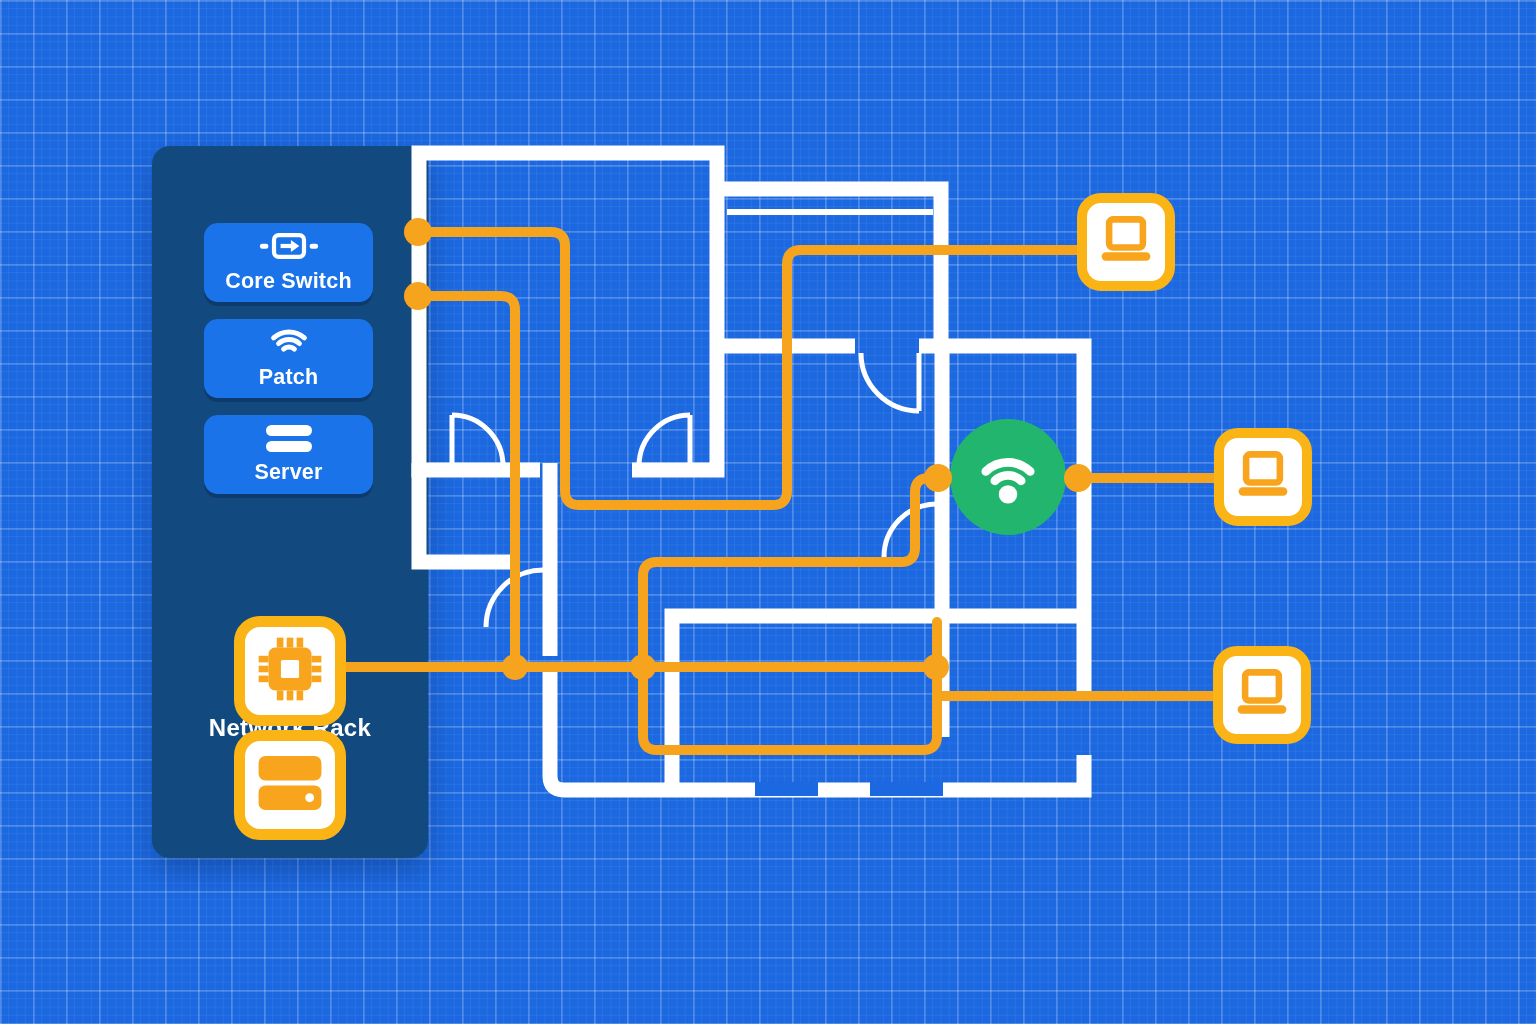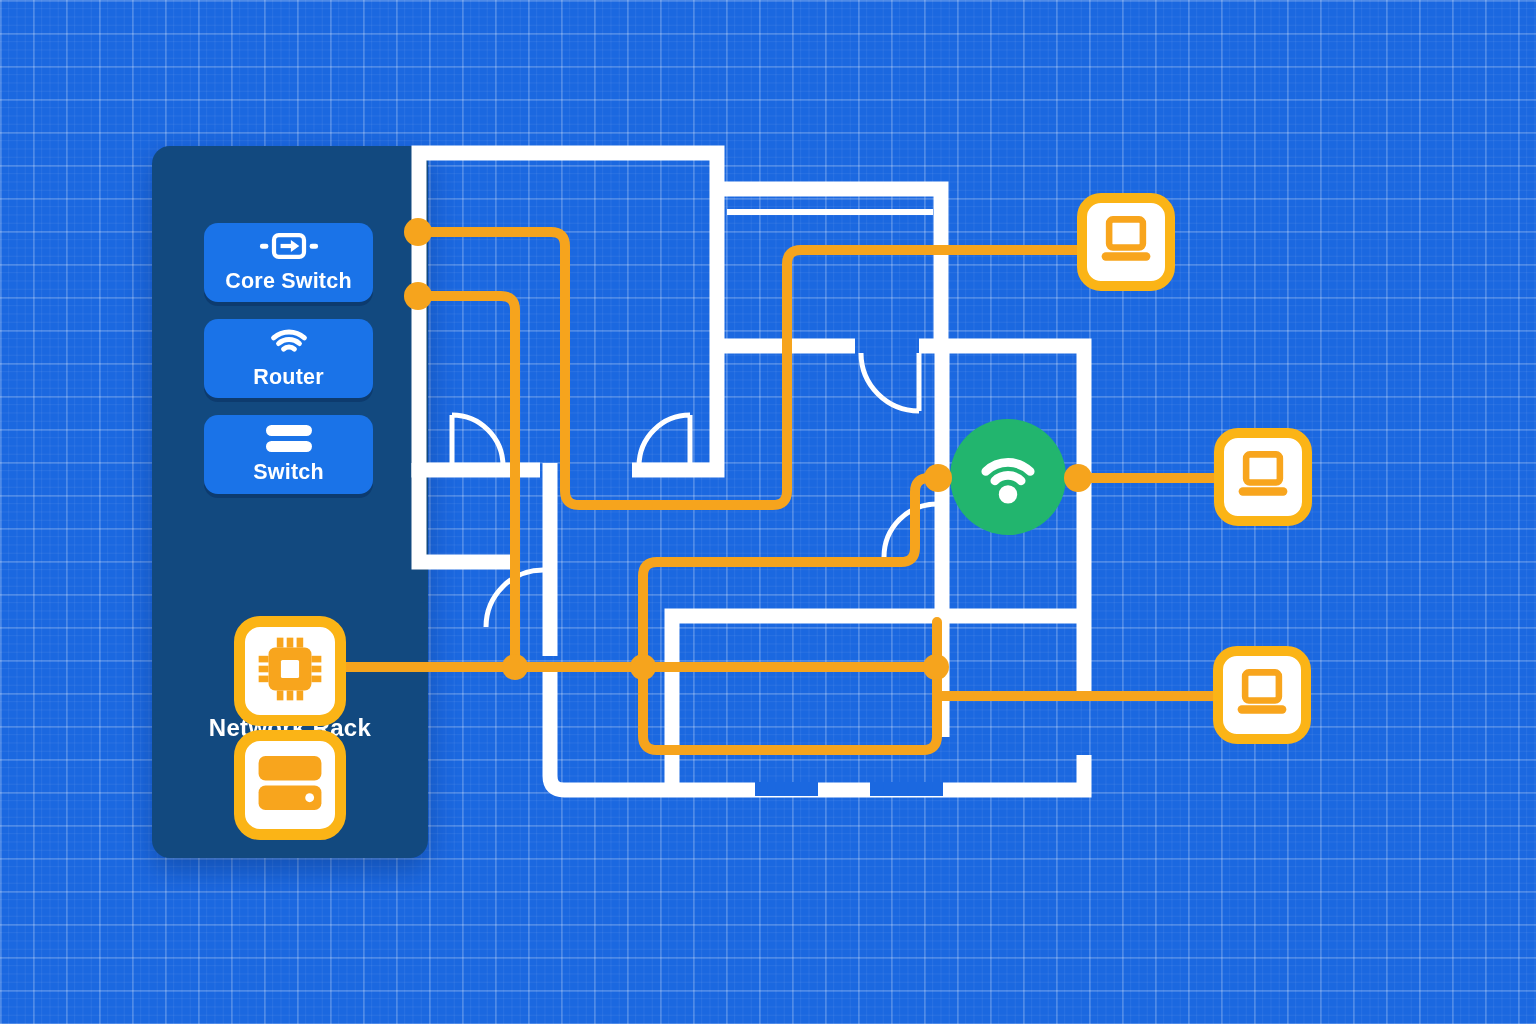--- a/index.html
+++ b/index.html
@@ -92,31 +92,31 @@
       <button class="rack-btn">
         <span>
           <svg width="48" height="30" viewBox="0 0 48 30">
             <g stroke="#fff" stroke-width="5" fill="none" stroke-linecap="round">
               <path d="M 18.6 22.1 A 8 8 0 0 1 29.4 22.1"></path>
               <path d="M 13.6 16.5 A 15.5 15.5 0 0 1 34.4 16.5"></path>
               <path d="M 8.6 10.9 A 23 23 0 0 1 39.4 10.9"></path>
             </g>
           </svg>
         </span>
-        <span class="lbl">Router</span>
+        <span class="lbl">Patch</span>
       </button>
 
       <button class="rack-btn">
         <span>
           <svg width="46" height="27" viewBox="0 0 46 27">
             <rect x="0" y="0" width="46" height="11" rx="5.5" fill="#fff"></rect>
             <rect x="0" y="16" width="46" height="11" rx="5.5" fill="#fff"></rect>
           </svg>
         </span>
-        <span class="lbl">Switch</span>
+        <span class="lbl">Server</span>
       </button>
     </div>
 
     <div class="rack-title">Network Rack</div>
   </div>
 
   <svg class="layer" viewBox="0 0 1536 1024">
     <g>
       <path class="wall" d="M 632 470 L 717 470 L 717 153 L 419 153 L 419 470 L 540 470"></path>
       <path class="wall" d="M 419 463 L 419 562 L 515 562"></path>

